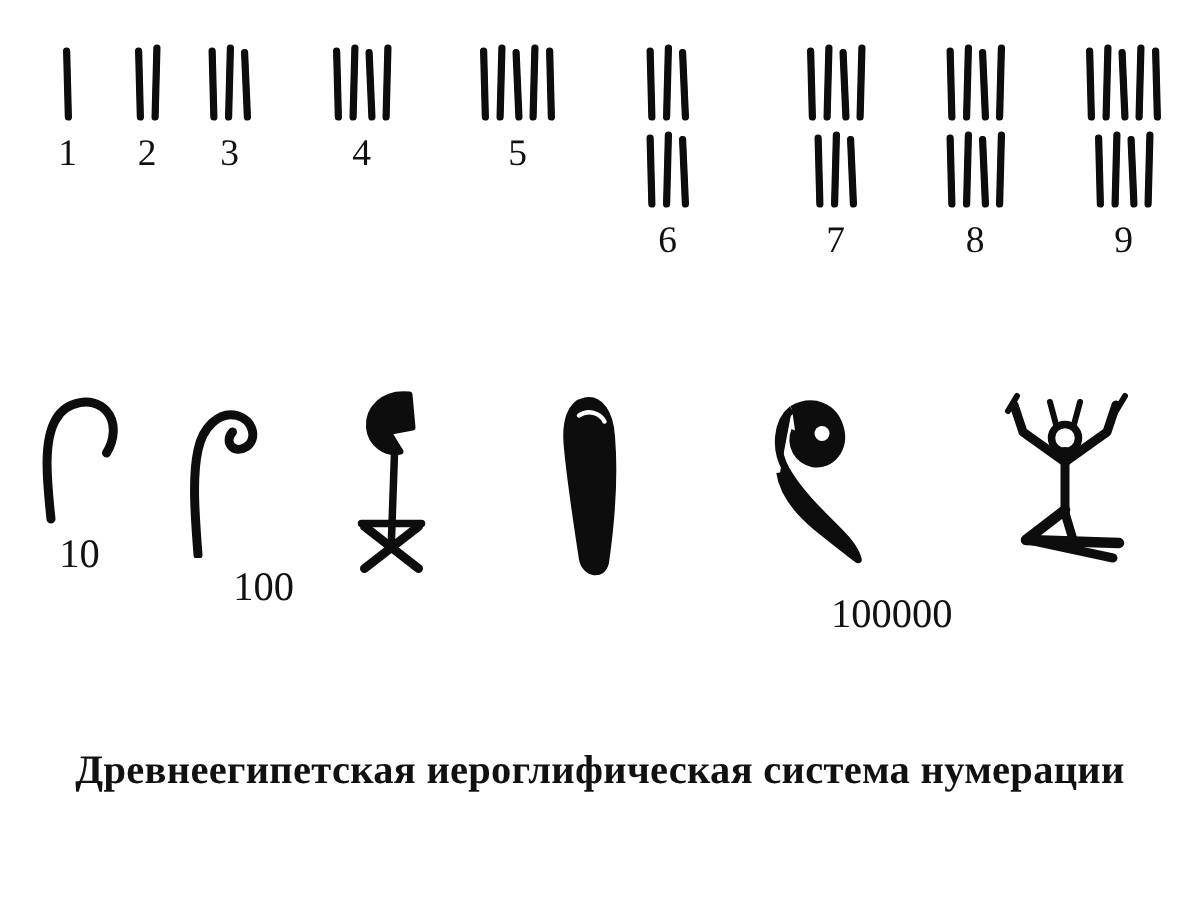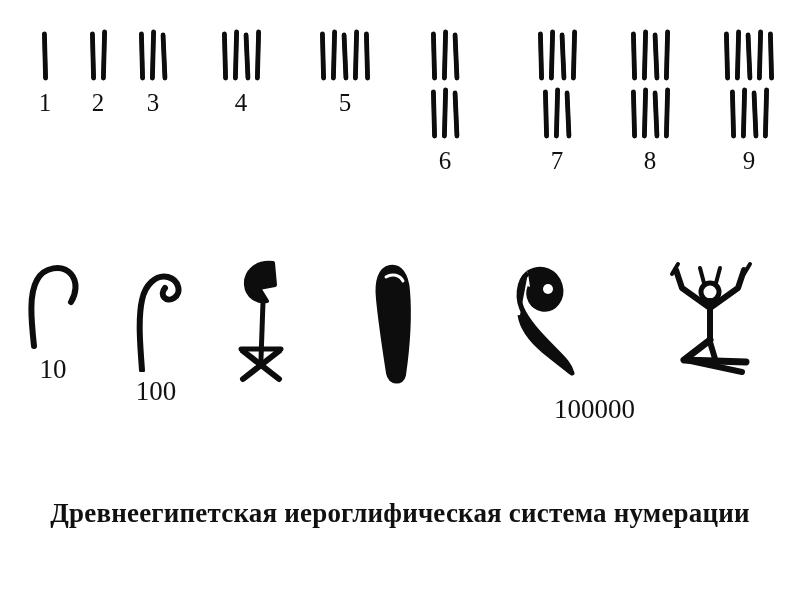--- a/index.html
+++ b/index.html
@@ -199,21 +199,21 @@
 
   <div class="glyph-cell" style="left:5px; top:258px; width:96px;">
     <div class="glyph-box" style="height:92px;">
       <svg width="70" height="92" viewBox="0 0 70 92" aria-hidden="true">
         <path d="M16 88 C13 60 11 36 19 22 C26 9 44 6 53 16 C60 24 58 36 53 44" fill="none" stroke="#0d0d0d" stroke-width="6" stroke-linecap="round"></path>
       </svg>
     </div>
     <div class="glyph-label">10</div>
   </div>
 
-  <div class="glyph-cell" style="left:106px; top:262px; width:100px;">
+  <div class="glyph-cell" style="left:96px; top:262px; width:100px;text-align:right;">
     <div class="glyph-box" style="height:110px;">
       <svg width="80" height="110" viewBox="0 0 80 110" aria-hidden="true">
         <path d="M26 108 C24 82 22 56 26 38 C29 23 40 12 52 15 C63 18 66 31 58 36 C50 41 43 33 49 26" fill="none" stroke="#0d0d0d" stroke-width="6" stroke-linecap="round"></path>
       </svg>
     </div>
     <div class="glyph-label">100</div>
   </div>
 
   <div class="glyph-cell" style="left:190px; top:255px; width:140px;">
     <div class="glyph-box" style="height:135px;">

